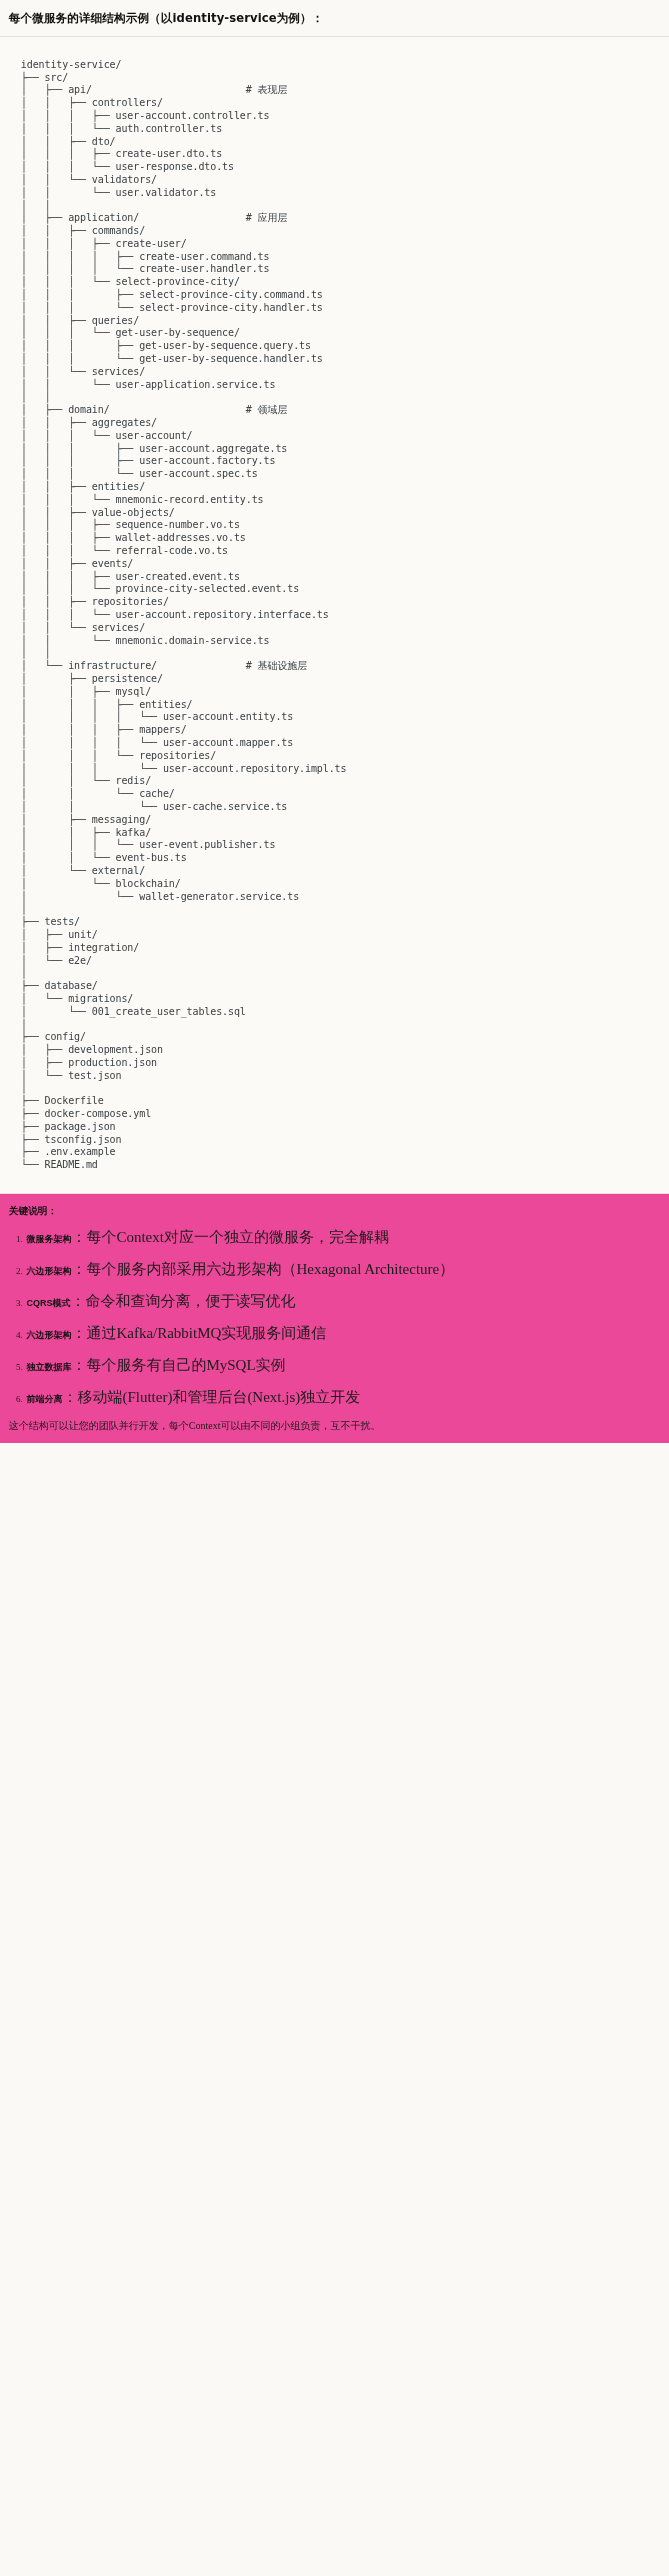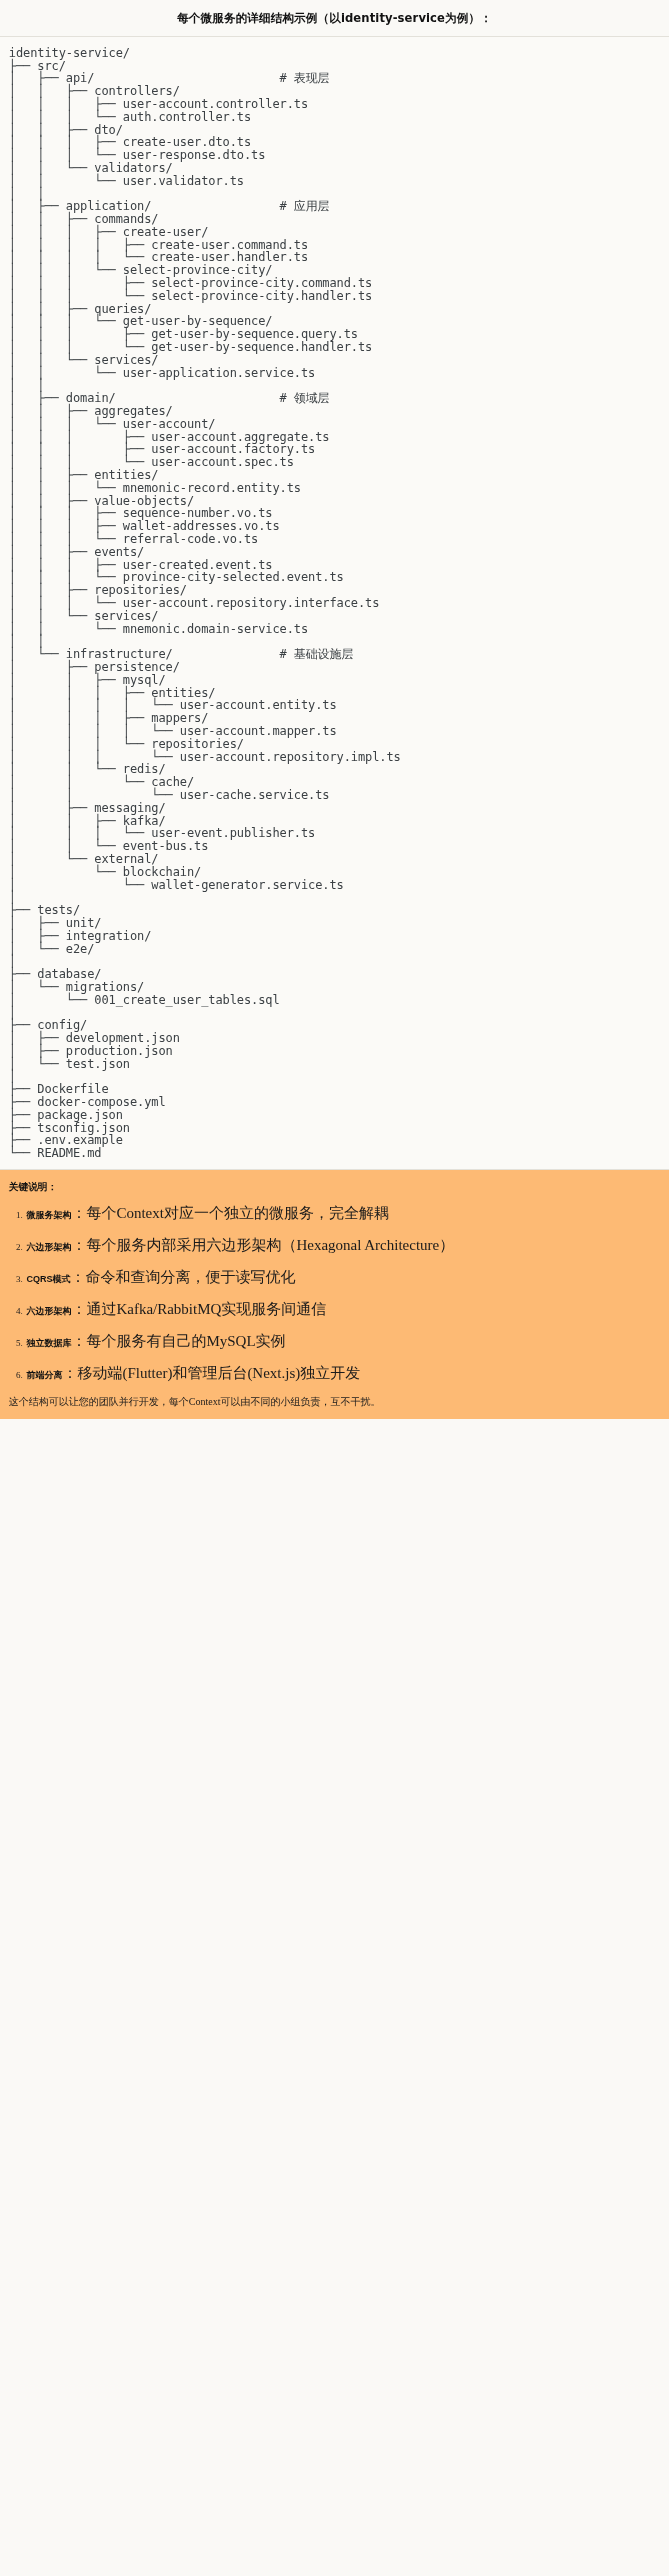--- a/index.html
+++ b/index.html
@@ -27,43 +27,42 @@
     background: #faf9f6;
   }
   .heading-title {
     font-family: "DejaVu Sans", sans-serif;
     font-weight: bold;
     font-size: 11.6px;
     line-height: 1.35;
     letter-spacing: 0.1px;
     color: #121212;
     margin: 0;
-    text-align: center;
   }
 
   
   .tree-block {
     padding: 10px 8.8px 8.8px 8.8px;
     background: #fbfaf7;
     border-bottom: 0.6px solid #e3e1da;
   }
   .tree {
     font-family: "DejaVu Sans Mono", monospace;
-    font-size: 12px;
+    font-size: 10px;
     line-height: 12.8px;
     white-space: pre;
     color: #3b4044;
-    margin: 0;
+    margin: 12px;
     letter-spacing: -0.1px;
   }
 
   
   .notes-block {
     padding: 10px 8.8px 6.3px 8.8px;
-    background: #fdba74;
+    background: #ec4899;
   }
   .notes-title {
     font-family: "DejaVu Sans", sans-serif;
     font-weight: bold;
     font-size: 9.7px;
     color: #121212;
     margin: 0 0 8.8px 0;
     line-height: 1.4;
   }
   ol.notes-list {

